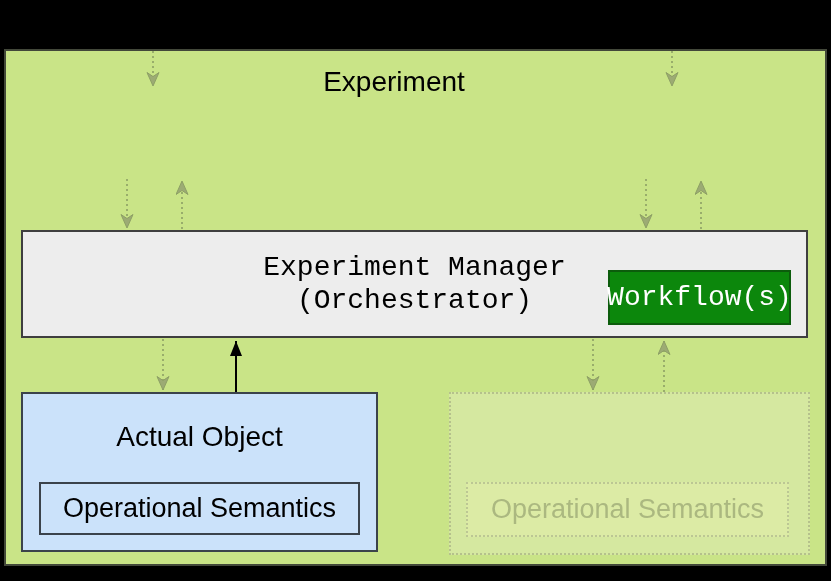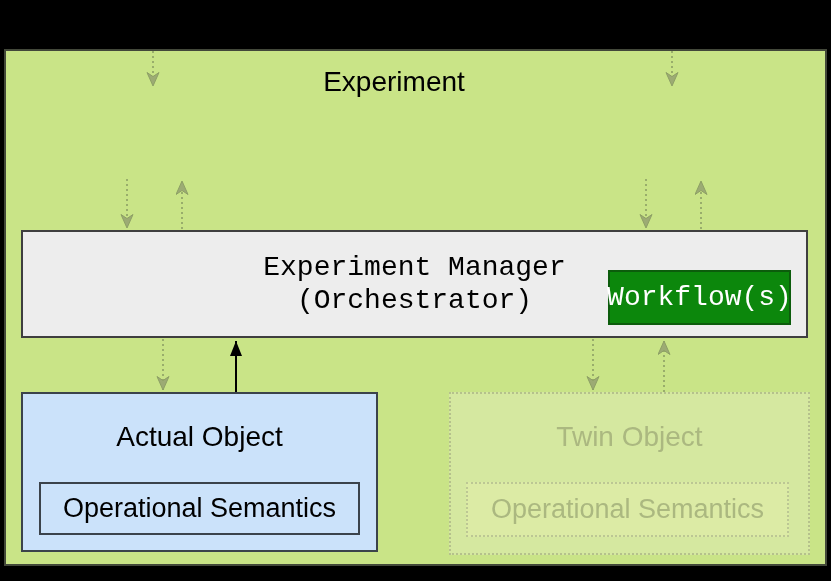--- a/index.html
+++ b/index.html
@@ -68,21 +68,20 @@
   </div>
 
   <div class="node object-actual">
     <div class="obj-label">Actual Object</div>
     <div class="sem-actual">
       <span>Operational Semantics</span>
     </div>
   </div>
 
   <div class="node faded object-twin">
-    <div class="obj-label">Twin Object</div>
     <div class="sem-twin">
       <span>Operational Semantics</span>
     </div>
   </div>
 
   <svg class="arrows" viewBox="0 0 831 581" xmlns="http://www.w3.org/2000/svg">
     <defs>
       <marker id="headFaded" orient="auto" markerUnits="userSpaceOnUse" markerWidth="16" markerHeight="14" refX="14" refY="6.5">
         <path d="M0.5,0.5 L14,6.5 L0.5,12.5 L4.5,6.5 Z" fill="#9cab74" stroke="#8da065" stroke-width="1"></path>
       </marker>

